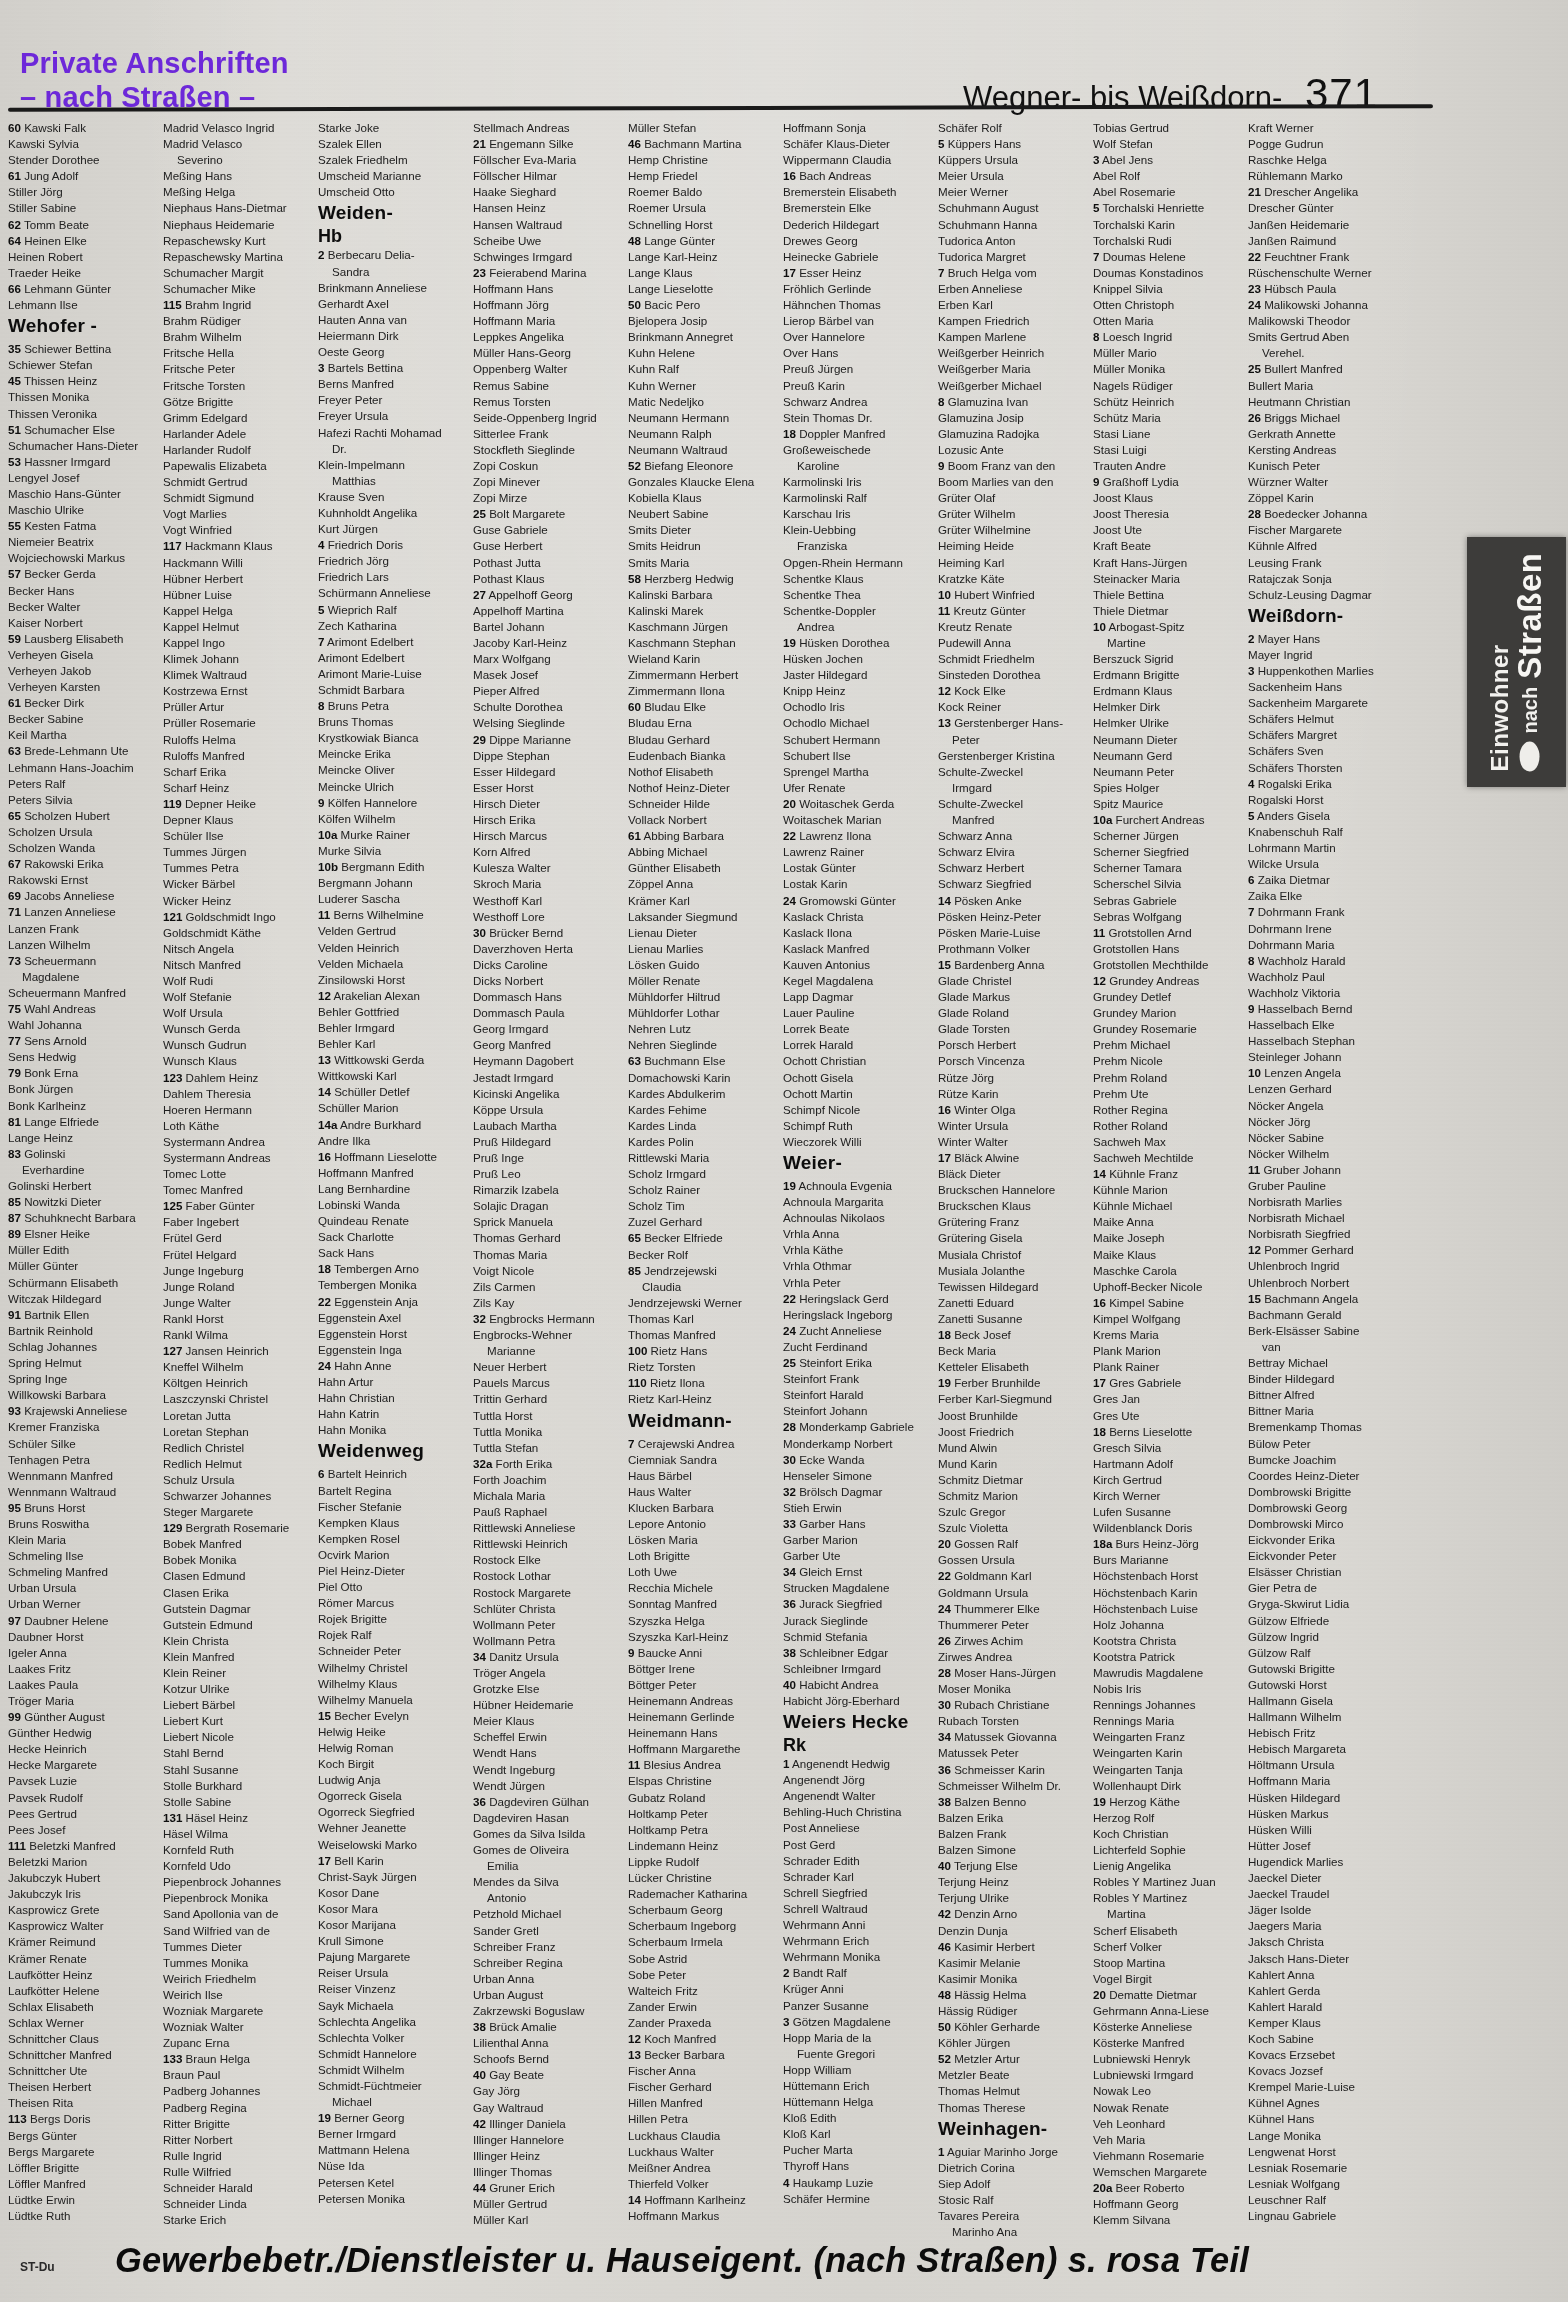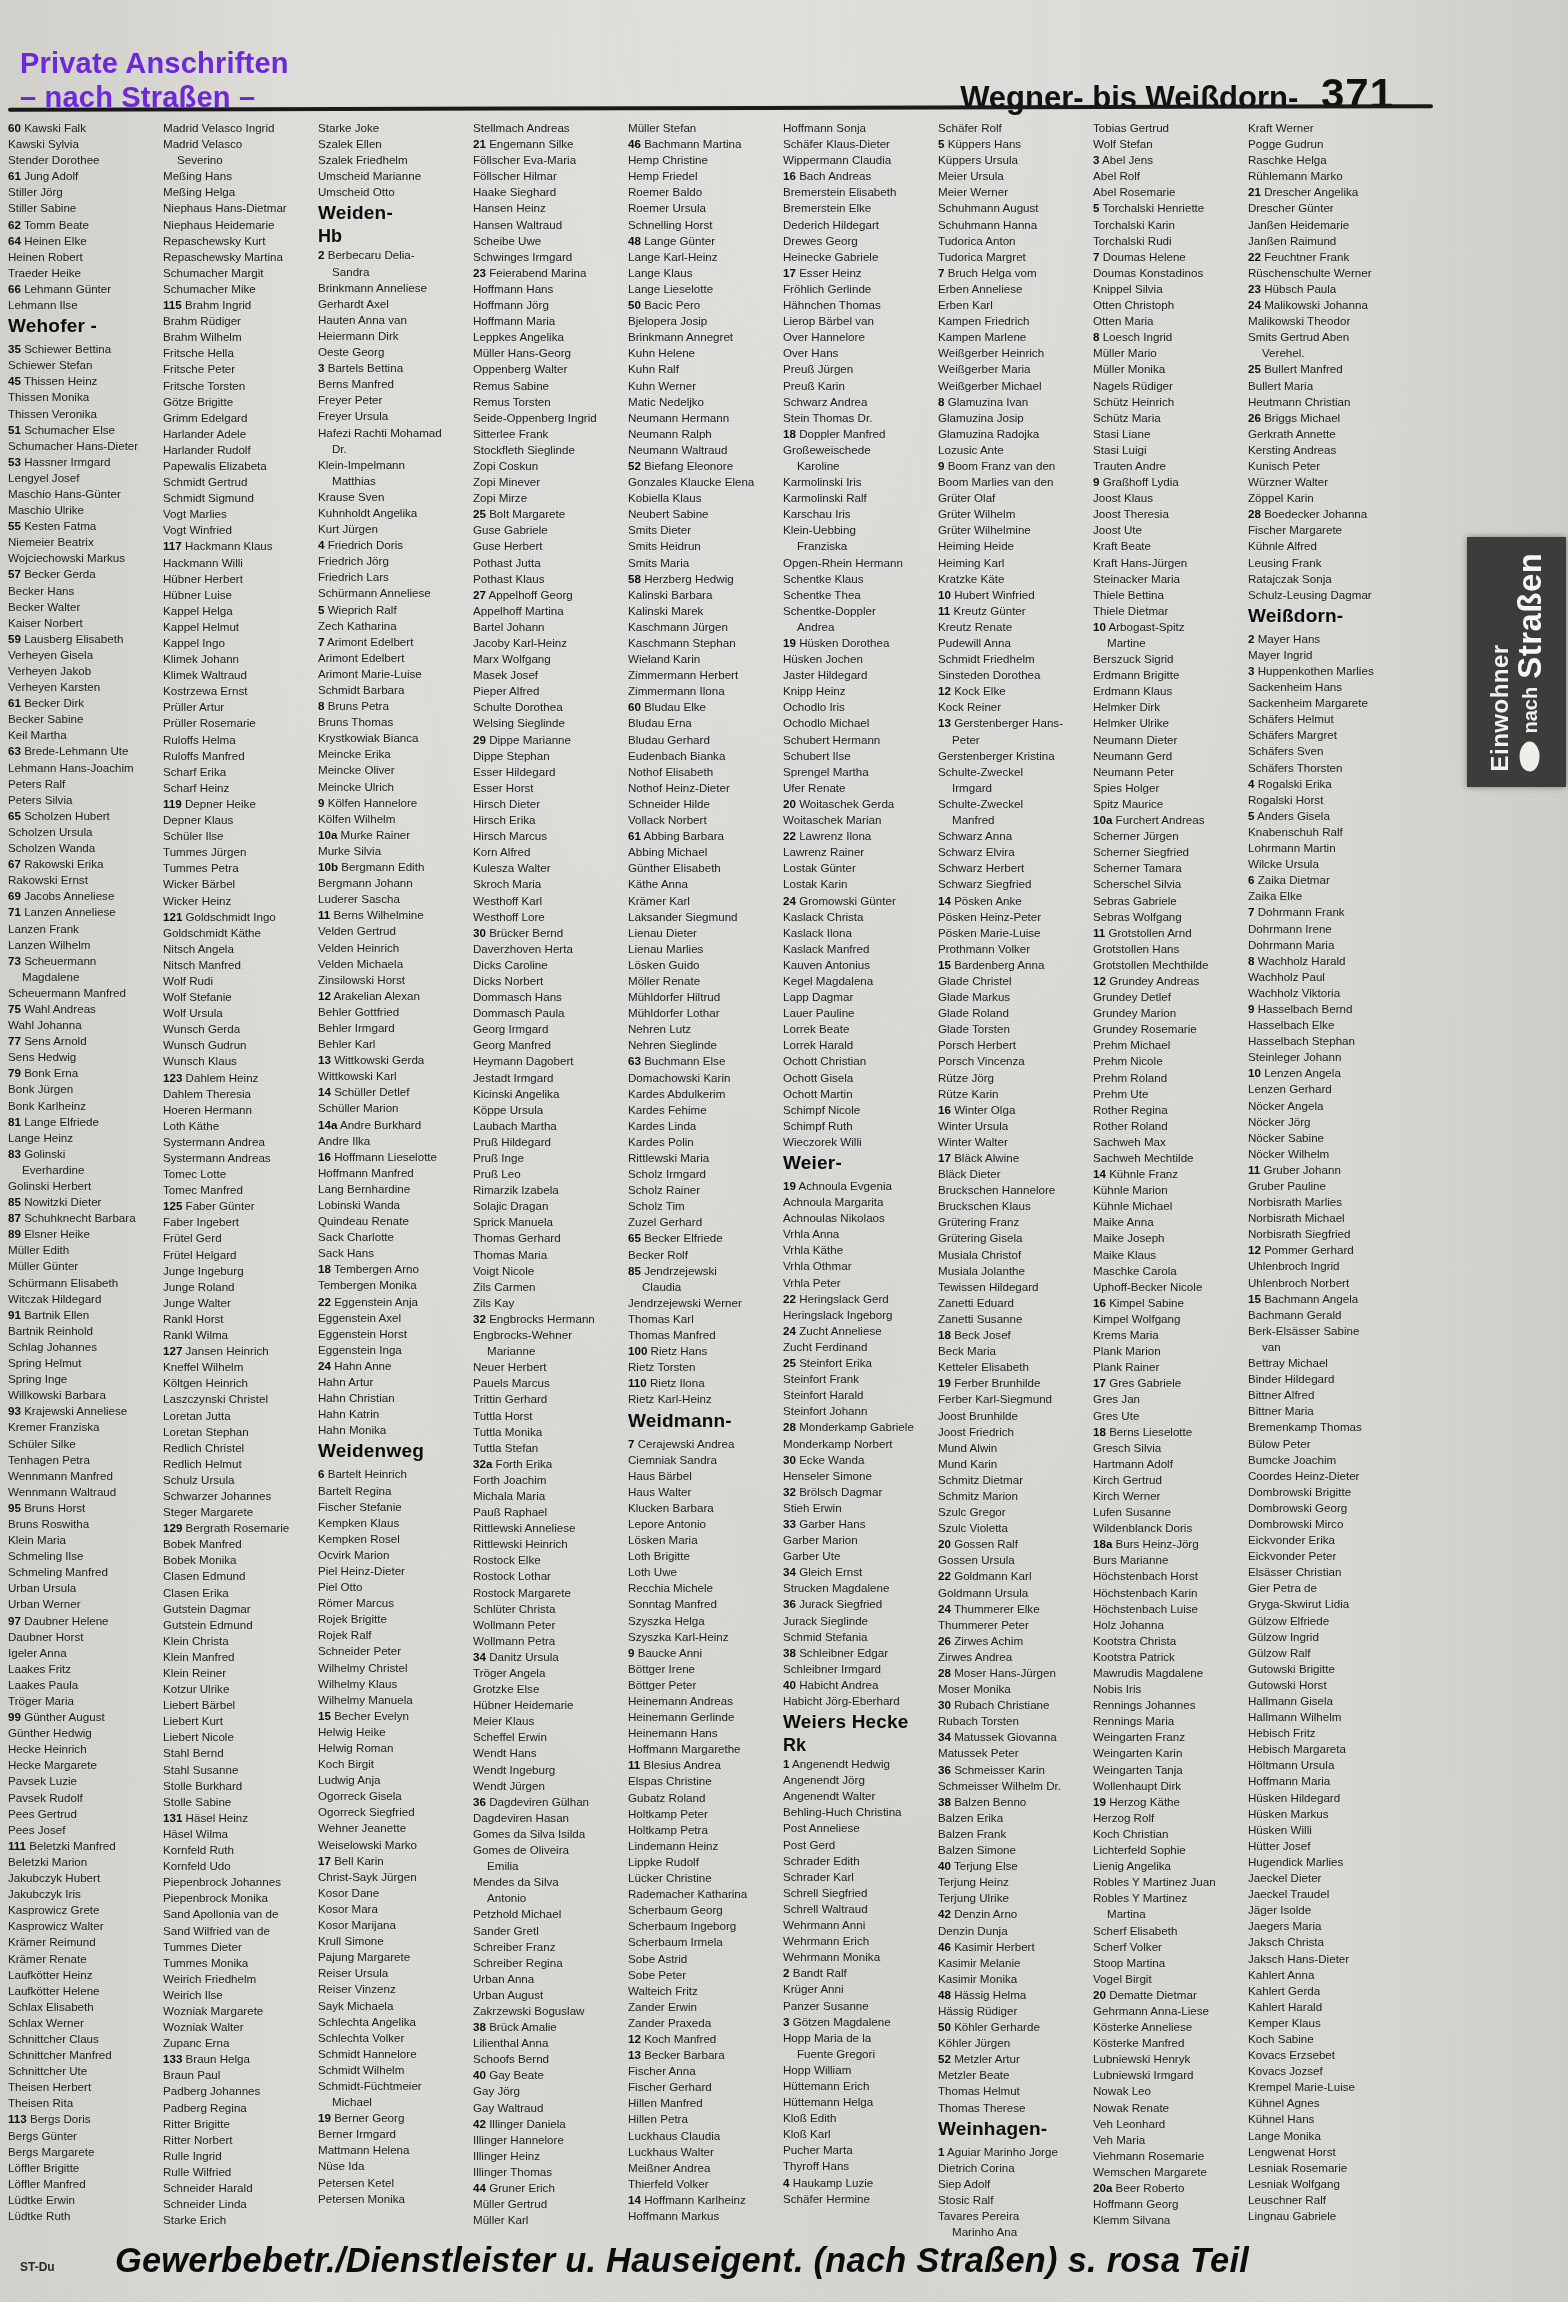--- a/index.html
+++ b/index.html
@@ -10,21 +10,21 @@
     color:#1c1c1c;
   }
   #paper{
     position:absolute;inset:0;
     background:
       radial-gradient(ellipse at 50% 0%, rgba(255,255,255,.25), rgba(0,0,0,0) 60%),
       linear-gradient(90deg,#d2d0cb 0%,#dcdad5 18%,#d6d4cf 55%,#dad8d3 85%,#cfcdc8 100%);
   }
   
   .hdr-left{position:absolute;left:20px;top:46px;font-weight:bold;line-height:34px;font-size:29px;letter-spacing:.2px;color:#6d28d9;}
-  .hdr-right{position:absolute;right:174px;top:70px;font-weight:bold;font-size:31px;color:#111;white-space:nowrap;margin-left:41px;}
+  .hdr-right{position:absolute;right:190px;top:70px;font-weight:normal;font-size:31px;color:#111;white-space:nowrap;margin-left:41px;}
   .hdr-page{font-size:42px;margin-left:14px;letter-spacing:1px;}
   .hdr-rule{position:absolute;left:8px;right:135px;top:106px;height:4px;background:#1a1a1a;border-radius:2px;transform:rotate(-.15deg);}
   
   #columns{
     position:absolute;left:8px;top:120px;width:1478px;height:2116px;
     display:flex;overflow:hidden;
   }
   .col{width:155px;flex:0 0 155px;overflow:hidden;}
   .entry{font-size:11.6px;line-height:16.1px;white-space:nowrap;color:#202020;}
   .entry .num{font-weight:bold;color:#0e0e0e;}
@@ -644,21 +644,21 @@
       <div class="entry">Bludau Erna</div>
       <div class="entry">Bludau Gerhard</div>
       <div class="entry">Eudenbach Bianka</div>
       <div class="entry">Nothof Elisabeth</div>
       <div class="entry">Nothof Heinz-Dieter</div>
       <div class="entry">Schneider Hilde</div>
       <div class="entry">Vollack Norbert</div>
       <div class="entry"><span class="num">61</span> Abbing Barbara</div>
       <div class="entry">Abbing Michael</div>
       <div class="entry">Günther Elisabeth</div>
-      <div class="entry">Käthe Anna</div>
+      <div class="entry">Zöppel Anna</div>
       <div class="entry">Krämer Karl</div>
       <div class="entry">Laksander Siegmund</div>
       <div class="entry">Lienau Dieter</div>
       <div class="entry">Lienau Marlies</div>
       <div class="entry">Lösken Guido</div>
       <div class="entry">Möller Renate</div>
       <div class="entry">Mühldorfer Hiltrud</div>
       <div class="entry">Mühldorfer Lothar</div>
       <div class="entry">Nehren Lutz</div>
       <div class="entry">Nehren Sieglinde</div>

